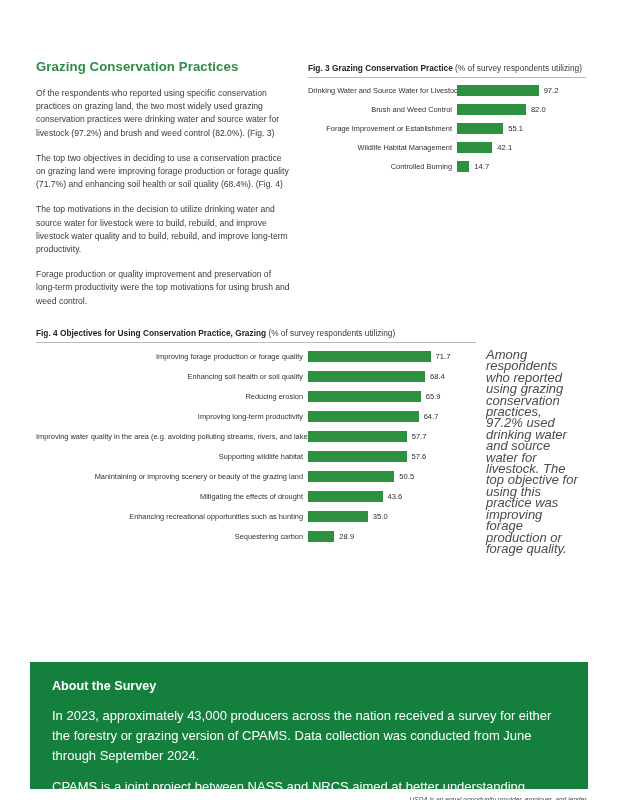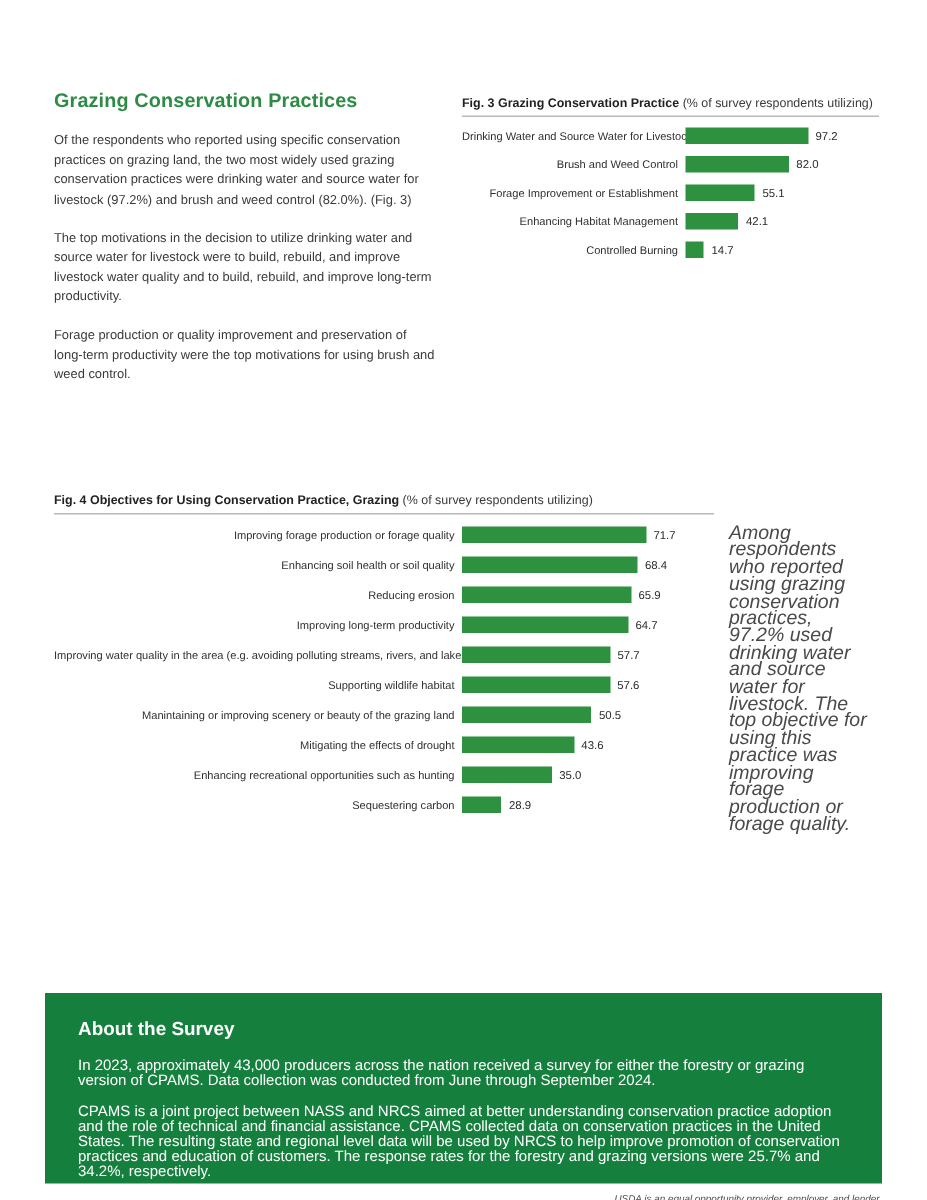--- a/index.html
+++ b/index.html
@@ -58,35 +58,36 @@
     position: absolute; left: 486px; top: 321px; width: 96px;
     font-style: italic; font-size: 13px; line-height: 11.4px; color: #4a4a4a;
   }
 
   
   .aboutbox {
     position: absolute; left: 30px; top: 634px; width: 558px; height: 127px;
     background: #15803d; color: #ffffff; padding: 17px 22px 0 22px;
   }
   .aboutbox h2 { font-size: 12.6px; font-weight: bold; margin-bottom: 13px; }
-  .aboutbox p { font-size: 10px; line-height: 10px; margin-bottom: 11px; }
+  .aboutbox p { font-size: 13px; line-height: 20px; margin-bottom: 11px; }
 
   .disclaimer {
     position: absolute; right: 30px; top: 768px;
     font-size: 6.6px; font-style: italic; color: #4c4c4c;
   }
 </style>
 </head>
 <body>
 
 <div class="page">
 
   <div class="article">
     <h1>Grazing Conservation Practices</h1>
     <p>Of the respondents who reported using specific conservation practices on grazing land, the two most widely used grazing conservation practices were drinking water and source water for livestock (97.2%) and brush and weed control (82.0%). (Fig. 3)</p>
+    <p>The top two objectives in deciding to use a conservation practice on grazing land were improving forage production or forage quality (71.7%) and enhancing soil health or soil quality (68.4%). (Fig. 4)</p>
     <p>The top motivations in the decision to utilize drinking water and source water for livestock were to build, rebuild, and improve livestock water quality and to build, rebuild, and improve long-term productivity.</p>
     <p>Forage production or quality improvement and preservation of long-term productivity were the top motivations for using brush and weed control.</p>
   </div>
 
   <div class="fig3">
     <div class="figcaption">
       <b>Fig. 3 Grazing Conservation Practice</b>
       <span class="sub">(% of survey respondents utilizing)</span>
     </div>
     <div class="rule"></div>
@@ -100,21 +101,21 @@
           <div class="barlabel">Brush and Weed Control</div>
           <div class="bar" style="width: 68.88px; background: rgb(46, 145, 64);"></div>
           <div class="barval">82.0</div>
         </div>
         <div class="barrow">
           <div class="barlabel">Forage Improvement or Establishment</div>
           <div class="bar" style="width: 46.28px; background: rgb(46, 145, 64);"></div>
           <div class="barval">55.1</div>
         </div>
         <div class="barrow">
-          <div class="barlabel">Enhancing Habitat Management</div>
+          <div class="barlabel">Wildlife Habitat Management</div>
           <div class="bar" style="width: 35.36px; background: rgb(46, 145, 64);"></div>
           <div class="barval">42.1</div>
         </div>
         <div class="barrow">
           <div class="barlabel">Controlled Burning</div>
           <div class="bar" style="width: 12.35px; background: rgb(46, 145, 64);"></div>
           <div class="barval">14.7</div>
         </div>
       </div>
   </div>

